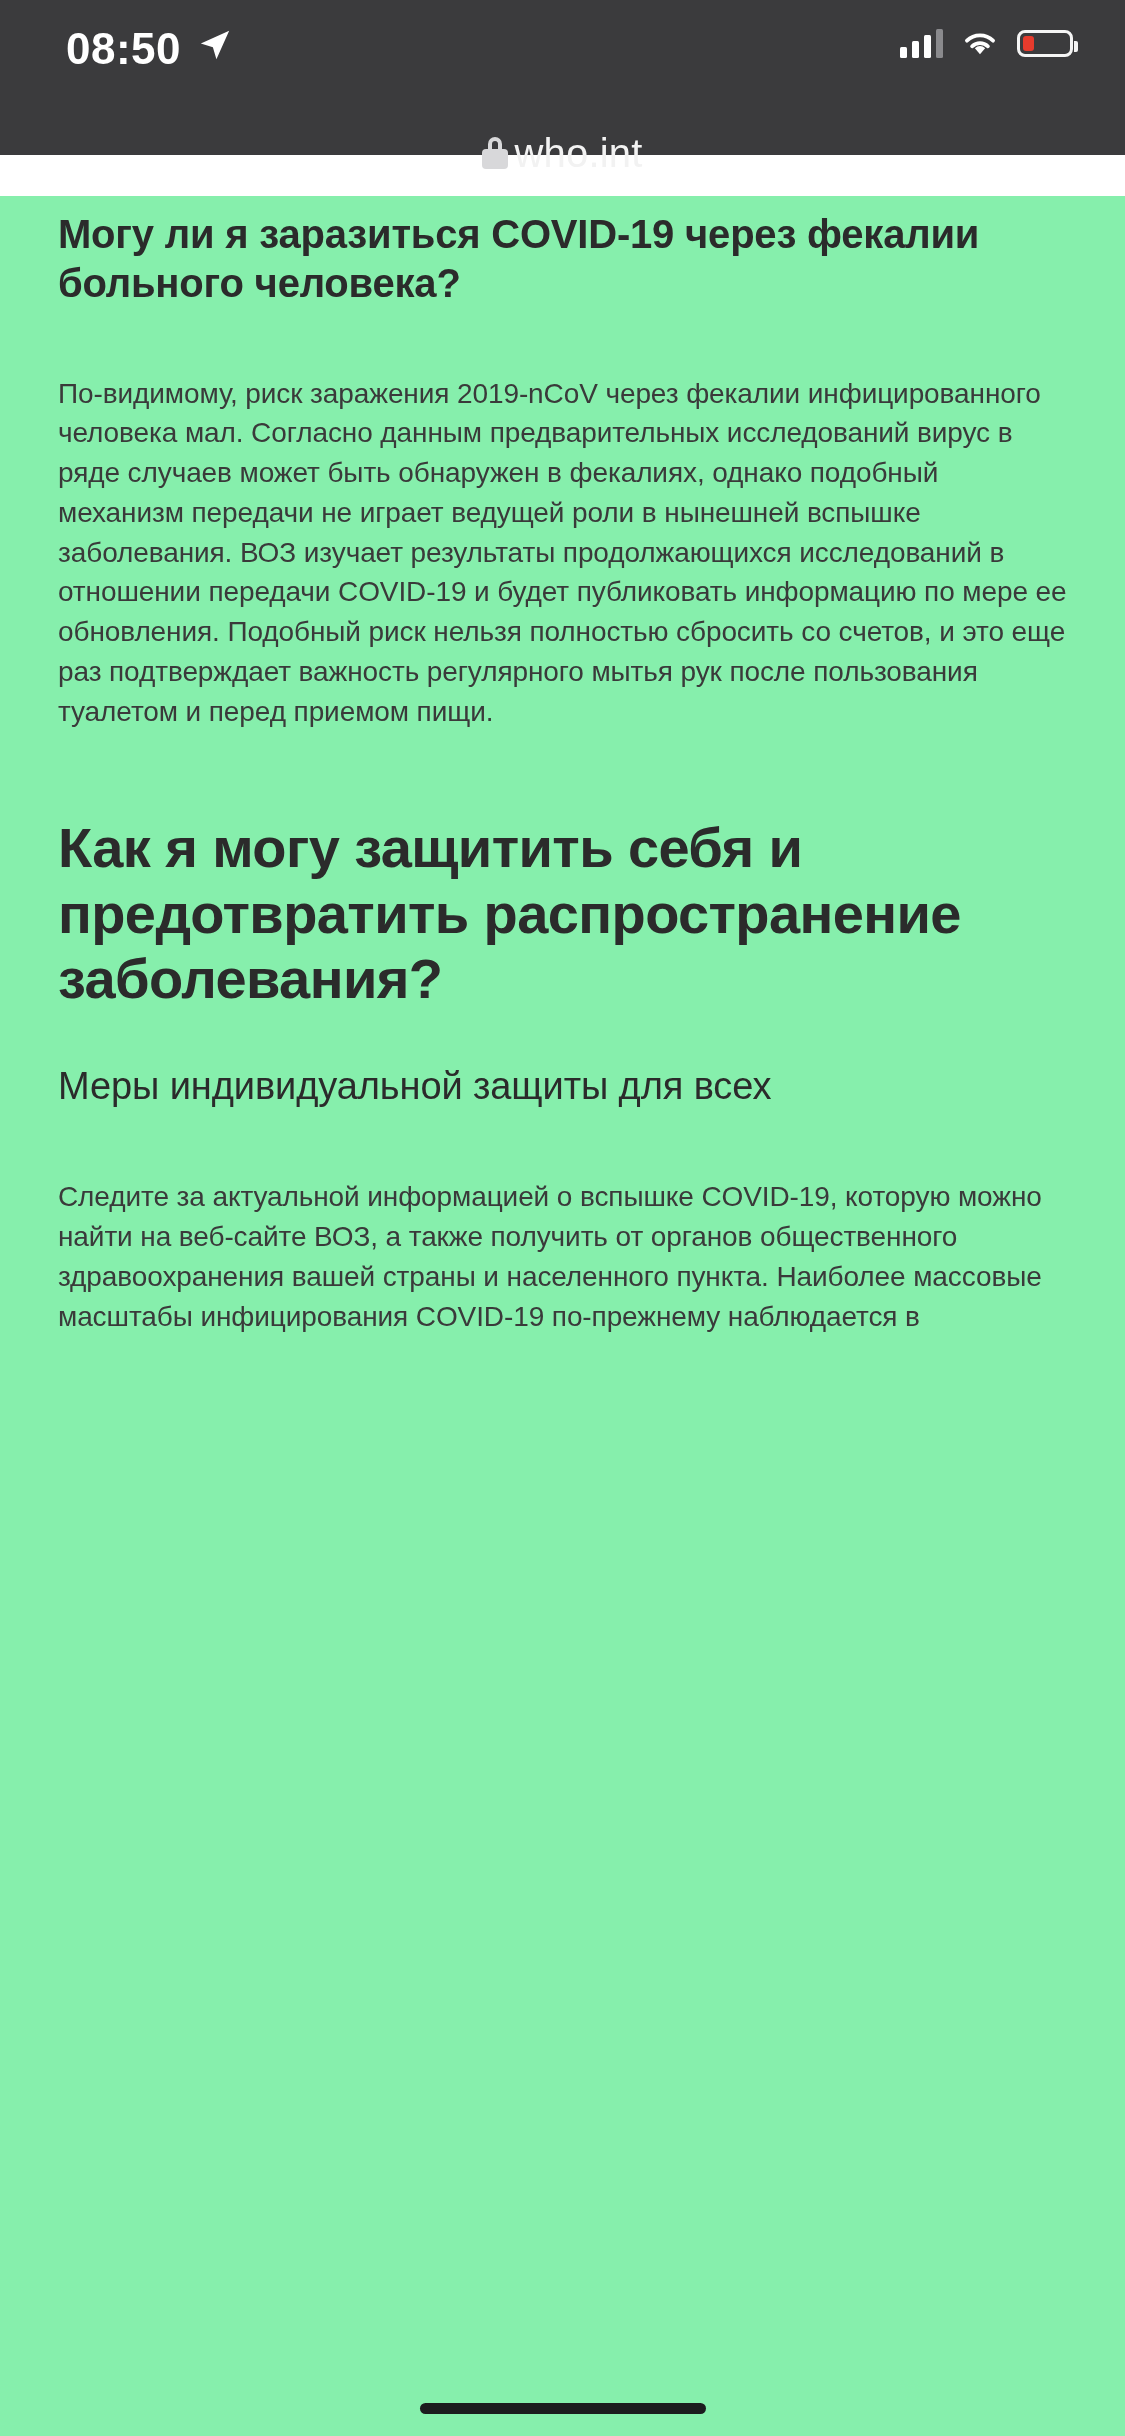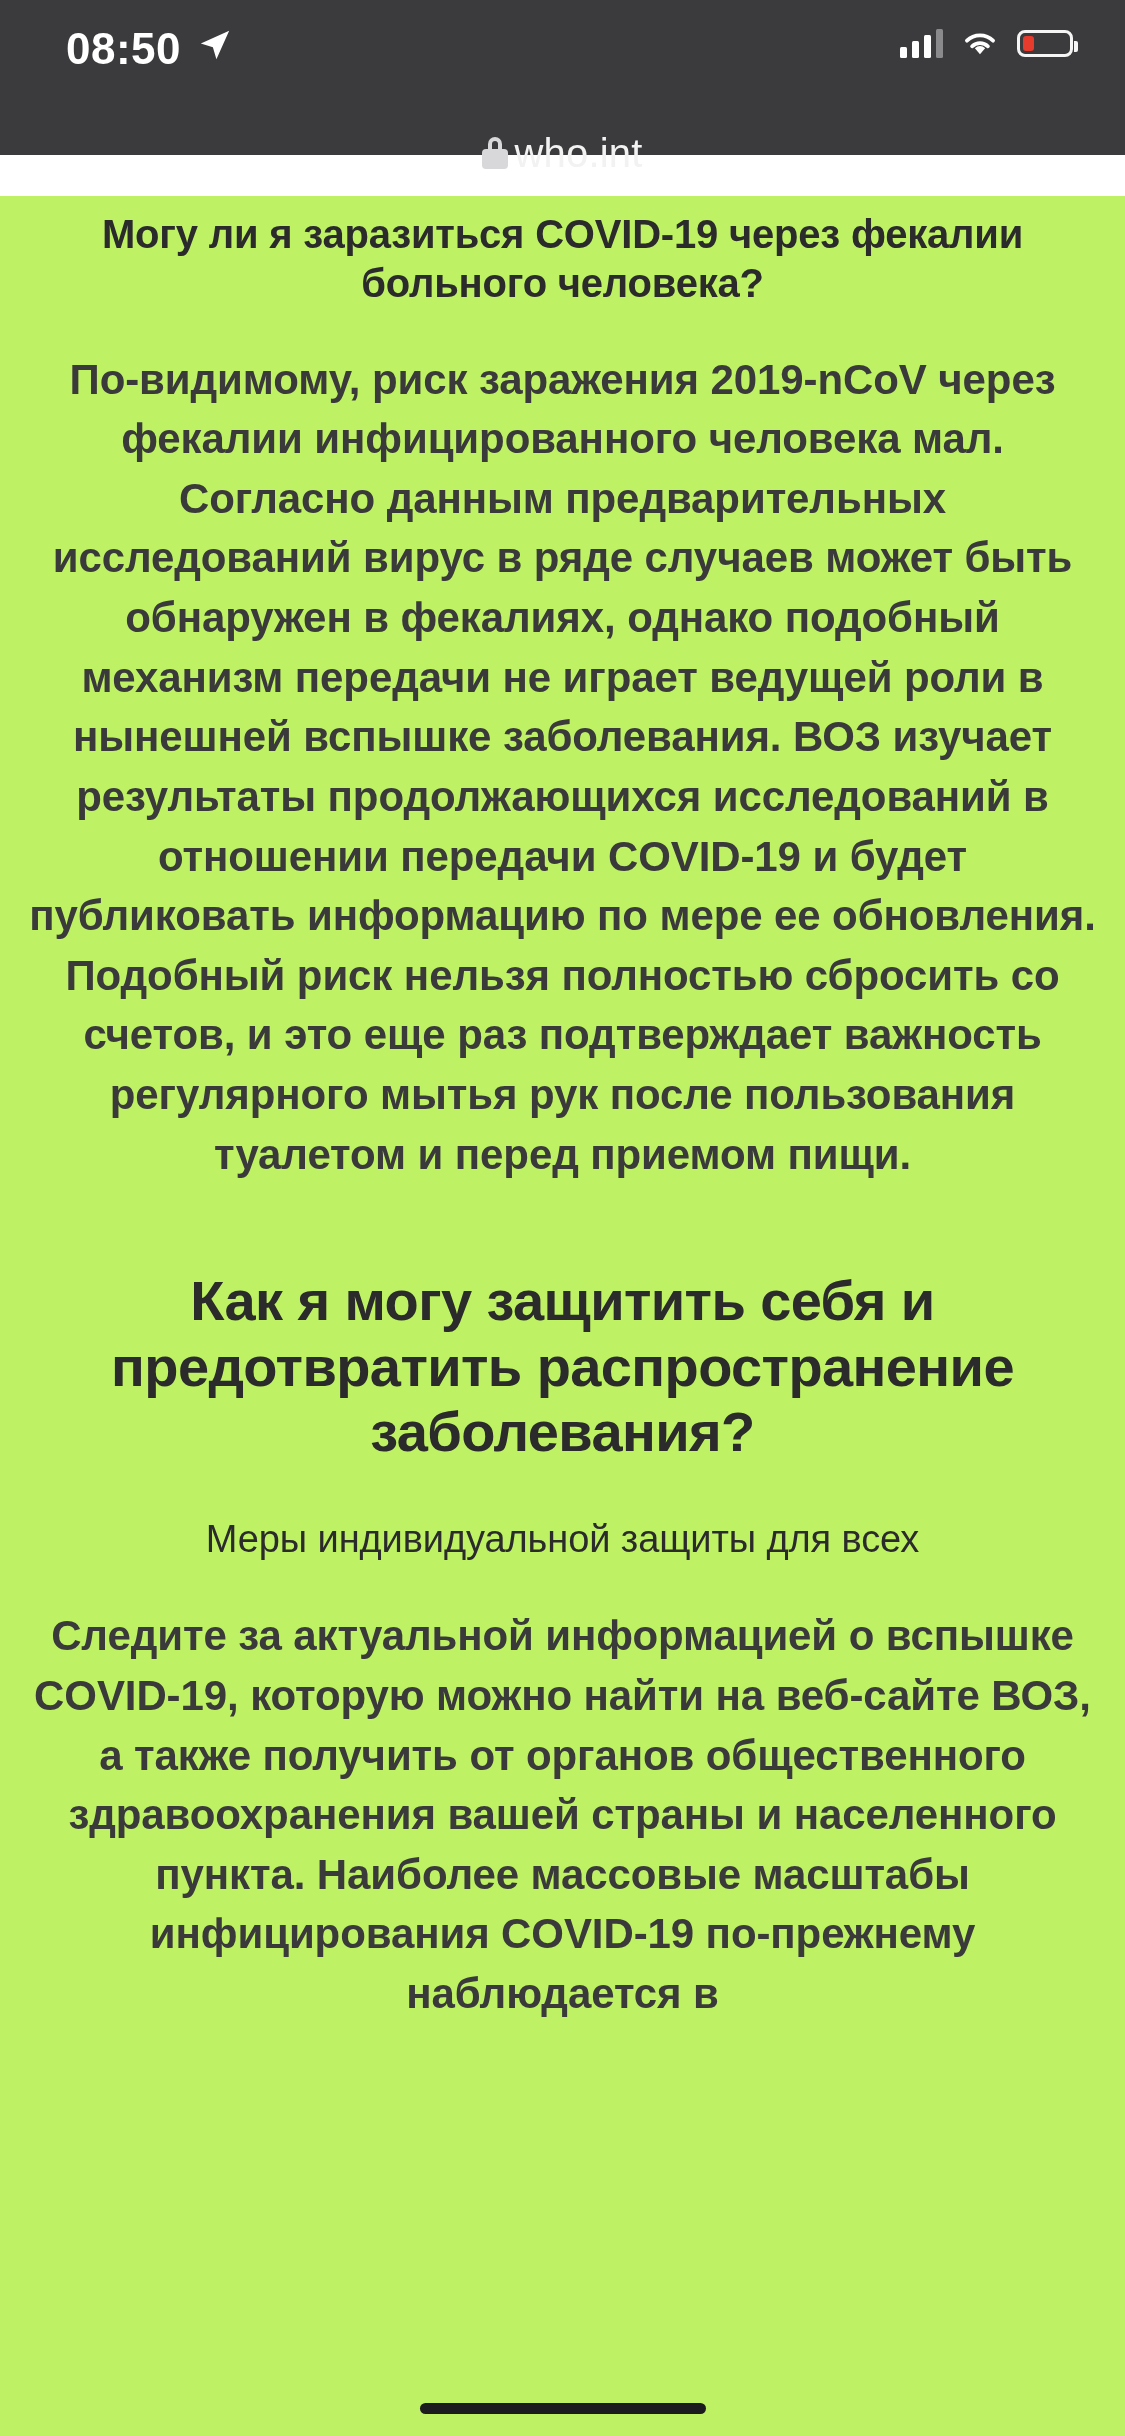--- a/index.html
+++ b/index.html
@@ -104,40 +104,39 @@
   .url-text {
     font-size:40px;
     color:#f2f2f2;
     letter-spacing:0.2px;
   }
 
   
   .content {
     position:absolute;
     top:196px; left:0; right:0; bottom:0;
-    background:#bef264;
-    padding:0 24px;
+    background:#86efac;
+    padding:0 58px;
     overflow:hidden;
-    text-align:center;
   }
   .page-inner { padding-top:14px; }
 
   .q-heading {
     font-size:40px;
     line-height:1.22;
     font-weight:700;
     color:#2b2b2b;
     letter-spacing:-0.2px;
   }
   p.body {
-    font-size:42px;
+    font-size:28px;
     line-height:1.42;
     color:#3a3a3a;
-    font-weight:700;
-    margin-top:42px;
+    font-weight:400;
+    margin-top:66px;
     letter-spacing:-0.1px;
   }
   h2.section {
     font-size:56px;
     line-height:1.17;
     font-weight:700;
     color:#2b2b2b;
     margin-top:84px;
     letter-spacing:-0.6px;
   }

